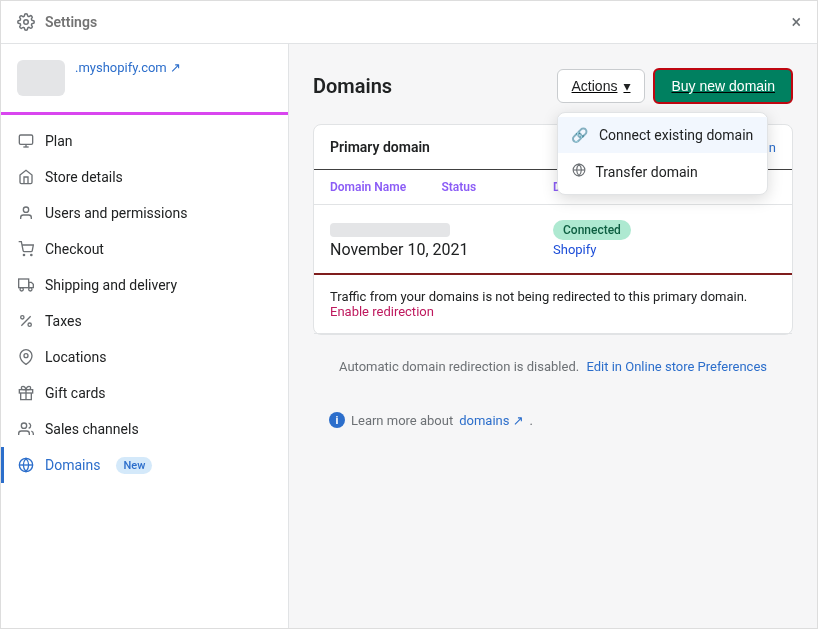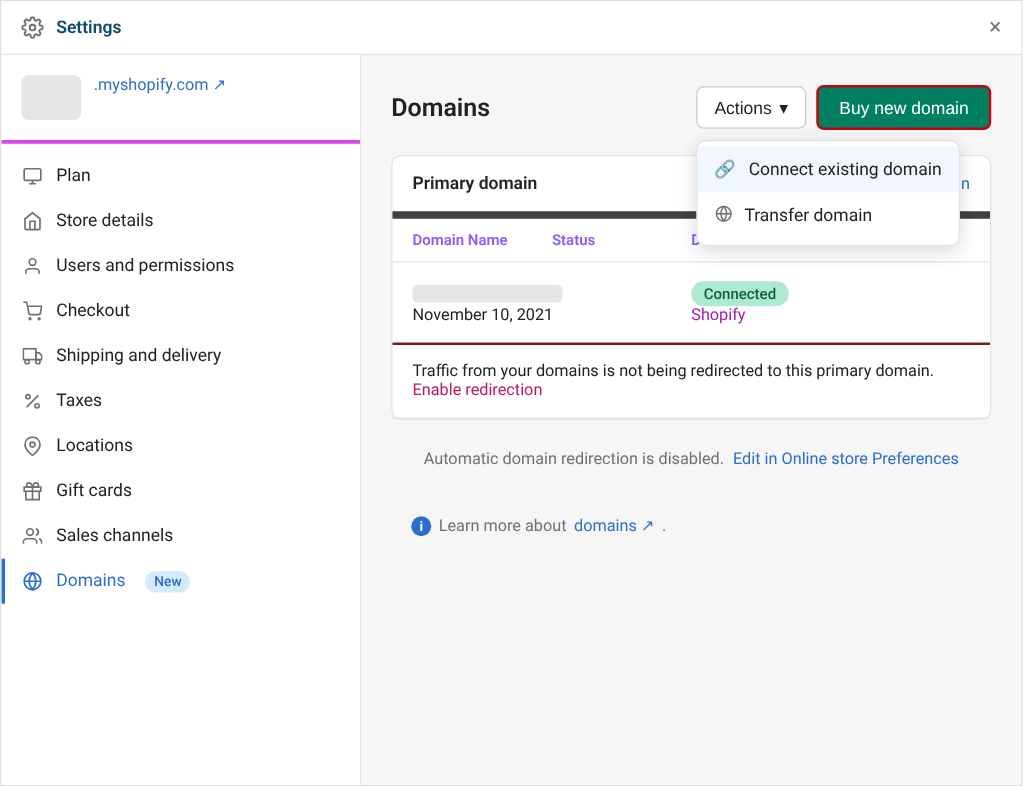--- a/index.html
+++ b/index.html
@@ -33,21 +33,21 @@
     .titlebar-icon {
       width: 18px;
       height: 18px;
       margin-right: 10px;
       color: #6d7175;
     }
 
     .titlebar-title {
       font-size: 14px;
       font-weight: 600;
-      color: #0c4a6e;
+      color: #737373;
       flex: 1;
     }
 
     .titlebar-close {
       cursor: pointer;
       color: #6d7175;
       font-size: 18px;
       line-height: 1;
     }
 
@@ -163,20 +163,21 @@
       font-size: 20px;
       font-weight: 600;
       color: #202223;
     }
 
     .header-actions {
       display: flex;
       align-items: center;
       gap: 8px;
       position: relative;
+      text-decoration: underline;
     }
 
     .actions-btn {
       display: flex;
       align-items: center;
       gap: 6px;
       padding: 8px 14px;
       border: 1px solid #c9cccf;
       border-radius: 6px;
       background: #fff;
@@ -229,21 +230,21 @@
       border-radius: 8px;
       padding: 0;
       margin-bottom: 16px;
     }
 
     .primary-domain-row {
       display: flex;
       align-items: center;
       justify-content: space-between;
       padding: 14px 16px;
-      border-bottom: 6px solid #404040;
+      border-bottom: 1px solid #404040;
     }
 
     .primary-domain-label {
       font-size: 14px;
       font-weight: 600;
       color: #202223;
     }
 
     .change-link {
       font-size: 13px;
@@ -285,27 +286,27 @@
       display: inline-block;
       background: #aee9d1;
       color: #0d5e41;
       font-size: 12px;
       padding: 3px 10px;
       border-radius: 12px;
       font-weight: 500;
     }
 
     .date-cell {
-      font-size: 13px;
+      font-size: 16px;
       color: #202223;
     }
 
     .provider-cell {
       font-size: 13px;
-      color: #a21caf;
+      color: #1d4ed8;
     }
 
     .redirect-notice {
       padding: 14px 16px;
       font-size: 13px;
       color: #202223;
       border-bottom: 1px solid #e1e3e5;
     }
 
     .enable-link {

